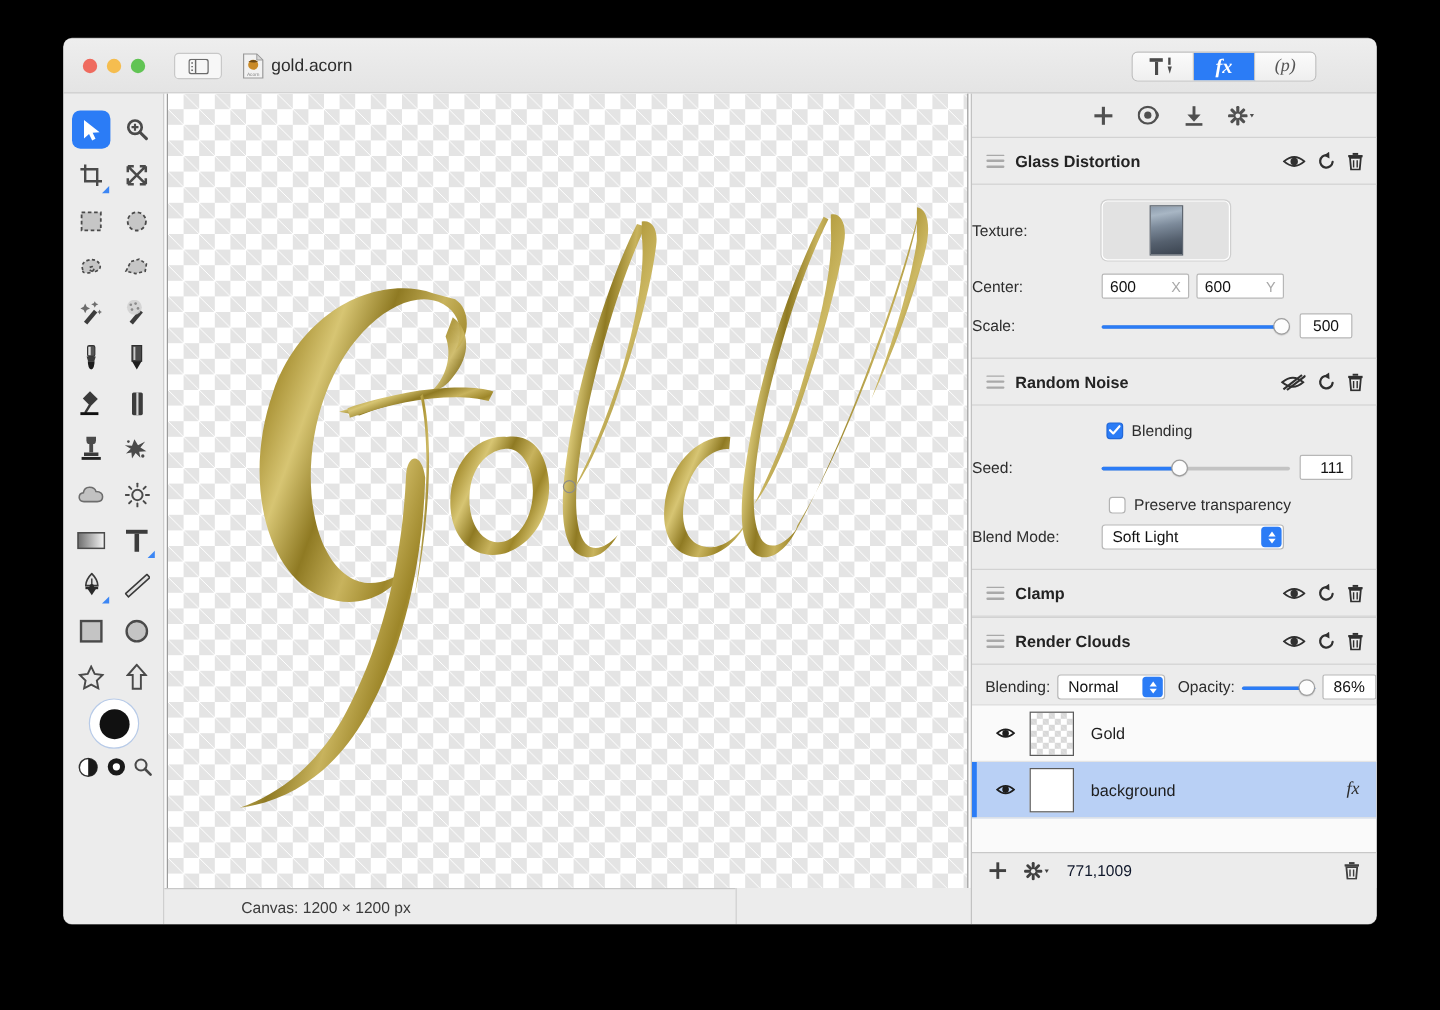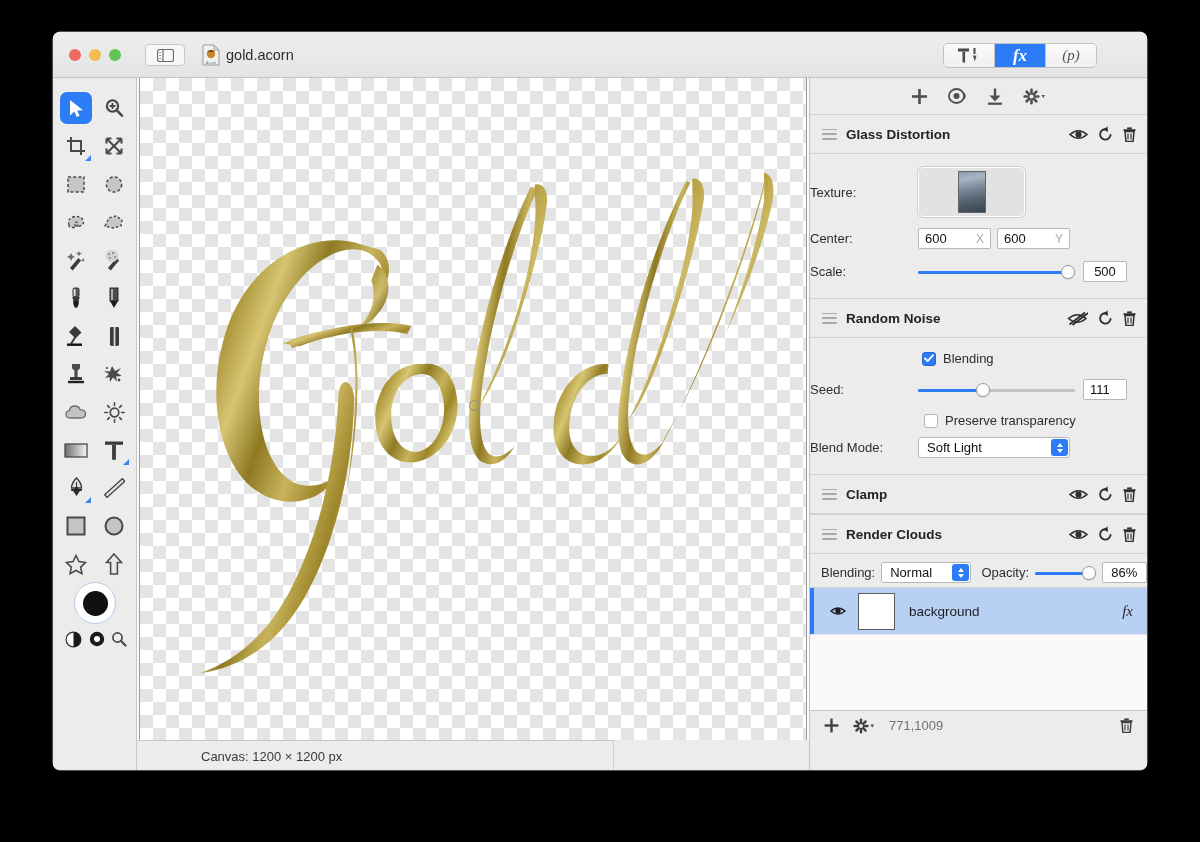--- a/index.html
+++ b/index.html
@@ -337,21 +337,21 @@
     font-style: italic; font-size: 15px; color: #2b2b2b;
   }
 
   .layer-footer {
     position: absolute; left: 0; bottom: 0;
     width: 100%; height: 30px;
     background: #ececec;
     border-top: 1px solid #c8c8c8;
     display: flex; align-items: center;
   }
-  .lf-coord { font-size: 13px; color: #737373; margin-left: 14px; }
+  .lf-coord { font-size: 13px; color: #0f172a; margin-left: 14px; }
 </style>
 </head>
 <body>
 
 <div class="window">
 
   <div class="titlebar">
     <div class="traffic">
       <div class="tl red"></div>
       <div class="tl yellow"></div>
@@ -819,21 +819,21 @@
           <span class="cbl">Blending</span>
         </div>
 
         <div class="row" style="margin-top:13px">
           <div class="rl">Seed:</div>
           <div class="slider" style="width:157px">
             <div class="sl-track"></div>
             <div class="sl-fill" style="width:41%"></div>
             <div class="sl-knob" style="left:37%"></div>
           </div>
-          <div class="numfield" style="width:44px; margin-left:8px; justify-content:flex-start">
+          <div class="numfield" style="width:44px; margin-left:8px; justify-content:flex-end">
             <span>111</span>
           </div>
         </div>
 
         <div class="row" style="margin-left:114px; margin-top:13px">
           <div class="cbox"></div>
           <span class="cbl">Preserve transparency</span>
         </div>
 
         <div class="row" style="margin-top:9px">
@@ -918,20 +918,30 @@
           </div>
           <div class="numfield" style="width:46px; margin-left:6px; justify-content:center">
             <span>86%</span>
           </div>
         </div>
       </div>
     </div>
 
     <div class="layerlist">
 
+      <div class="layer">
+        <span class="layer-eye">
+          <svg width="17" height="12" viewBox="0 0 17 12">
+            <path d="M1 6 Q8.5 -0.6 16 6 Q8.5 12.6 1 6z" fill="none" stroke="#1e1e1e" stroke-width="1.5"></path>
+            <circle cx="8.5" cy="6" r="2.9" fill="#1e1e1e"></circle>
+          </svg>
+        </span>
+        <div class="layer-thumb checker"></div>
+        <span class="layer-name">Gold</span>
+      </div>
 
       <div class="layer sel">
         <span class="layer-eye">
           <svg width="17" height="12" viewBox="0 0 17 12">
             <path d="M1 6 Q8.5 -0.6 16 6 Q8.5 12.6 1 6z" fill="none" stroke="#1e1e1e" stroke-width="1.5"></path>
             <circle cx="8.5" cy="6" r="2.9" fill="#1e1e1e"></circle>
           </svg>
         </span>
         <div class="layer-thumb"></div>
         <span class="layer-name">background</span>

